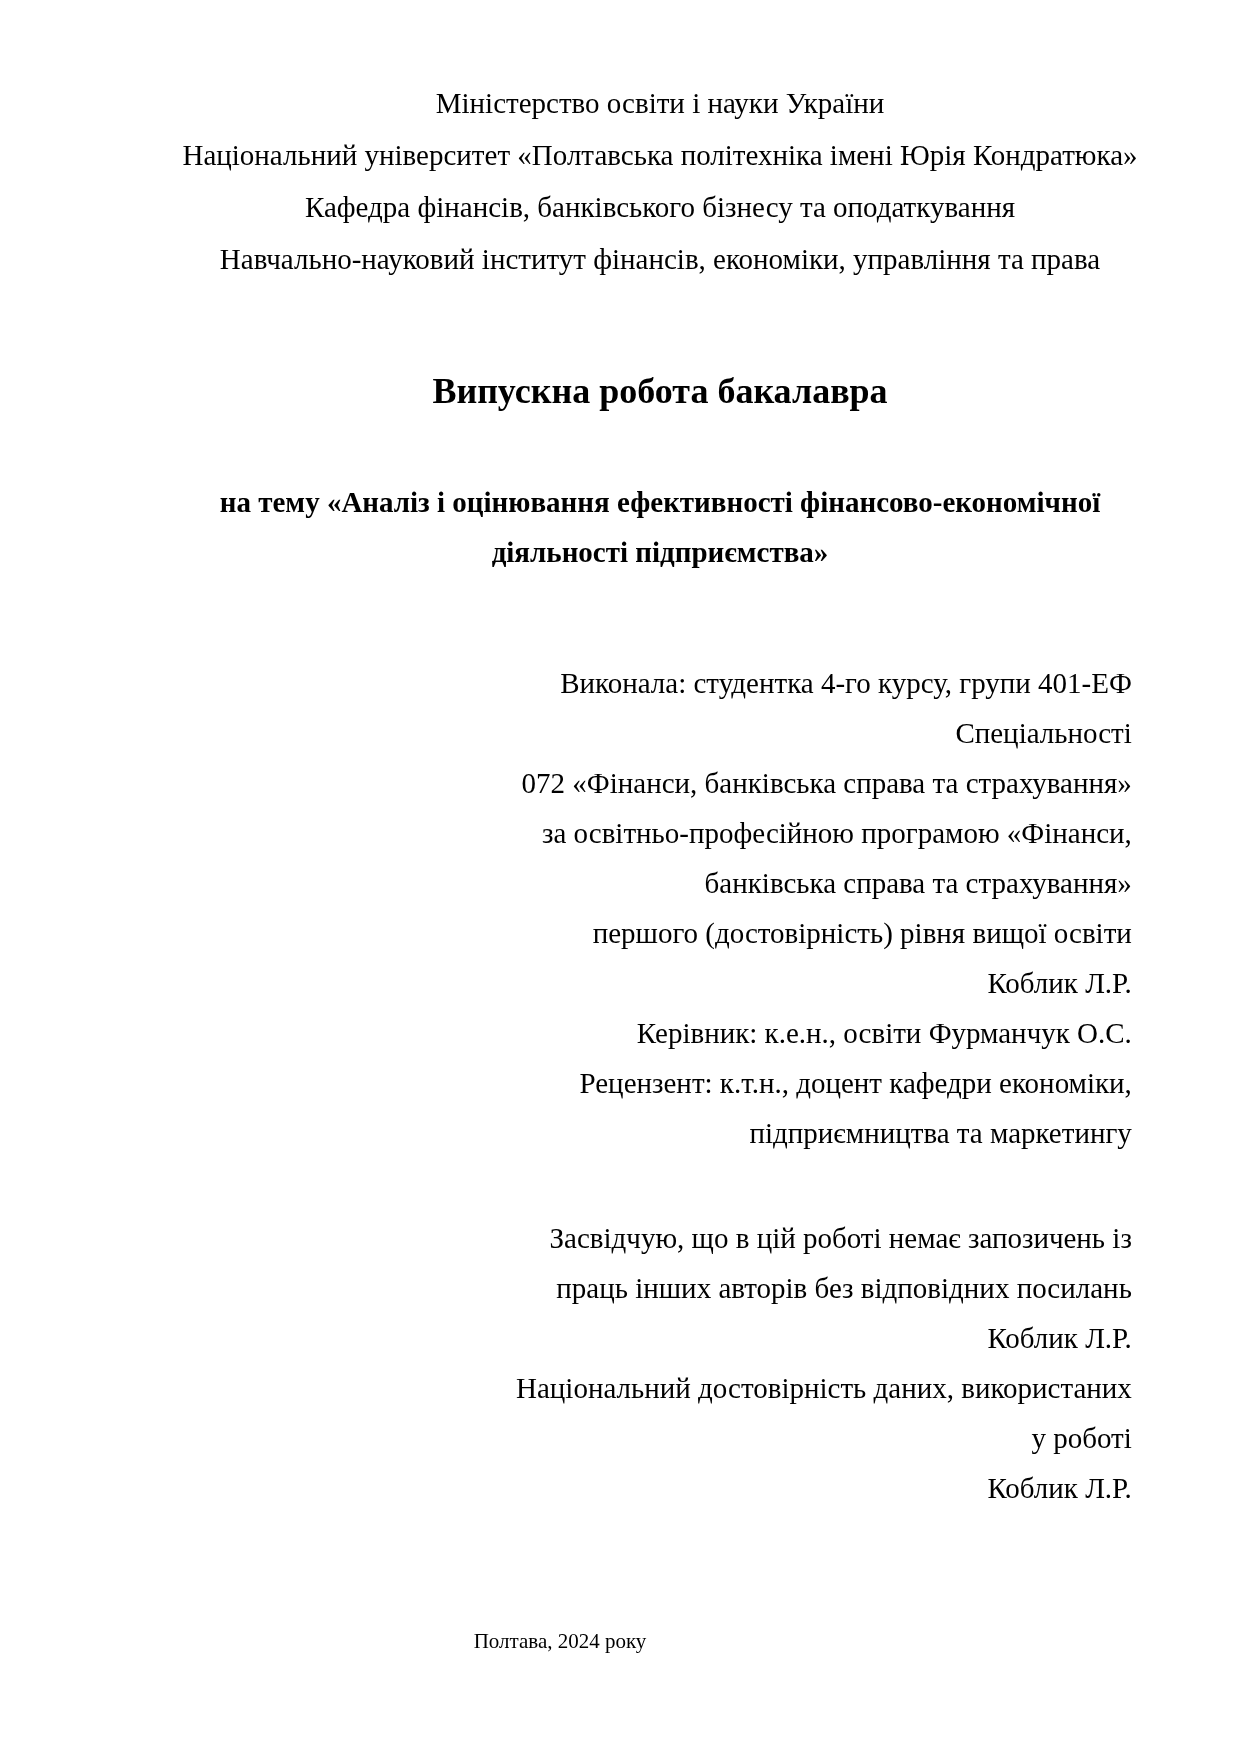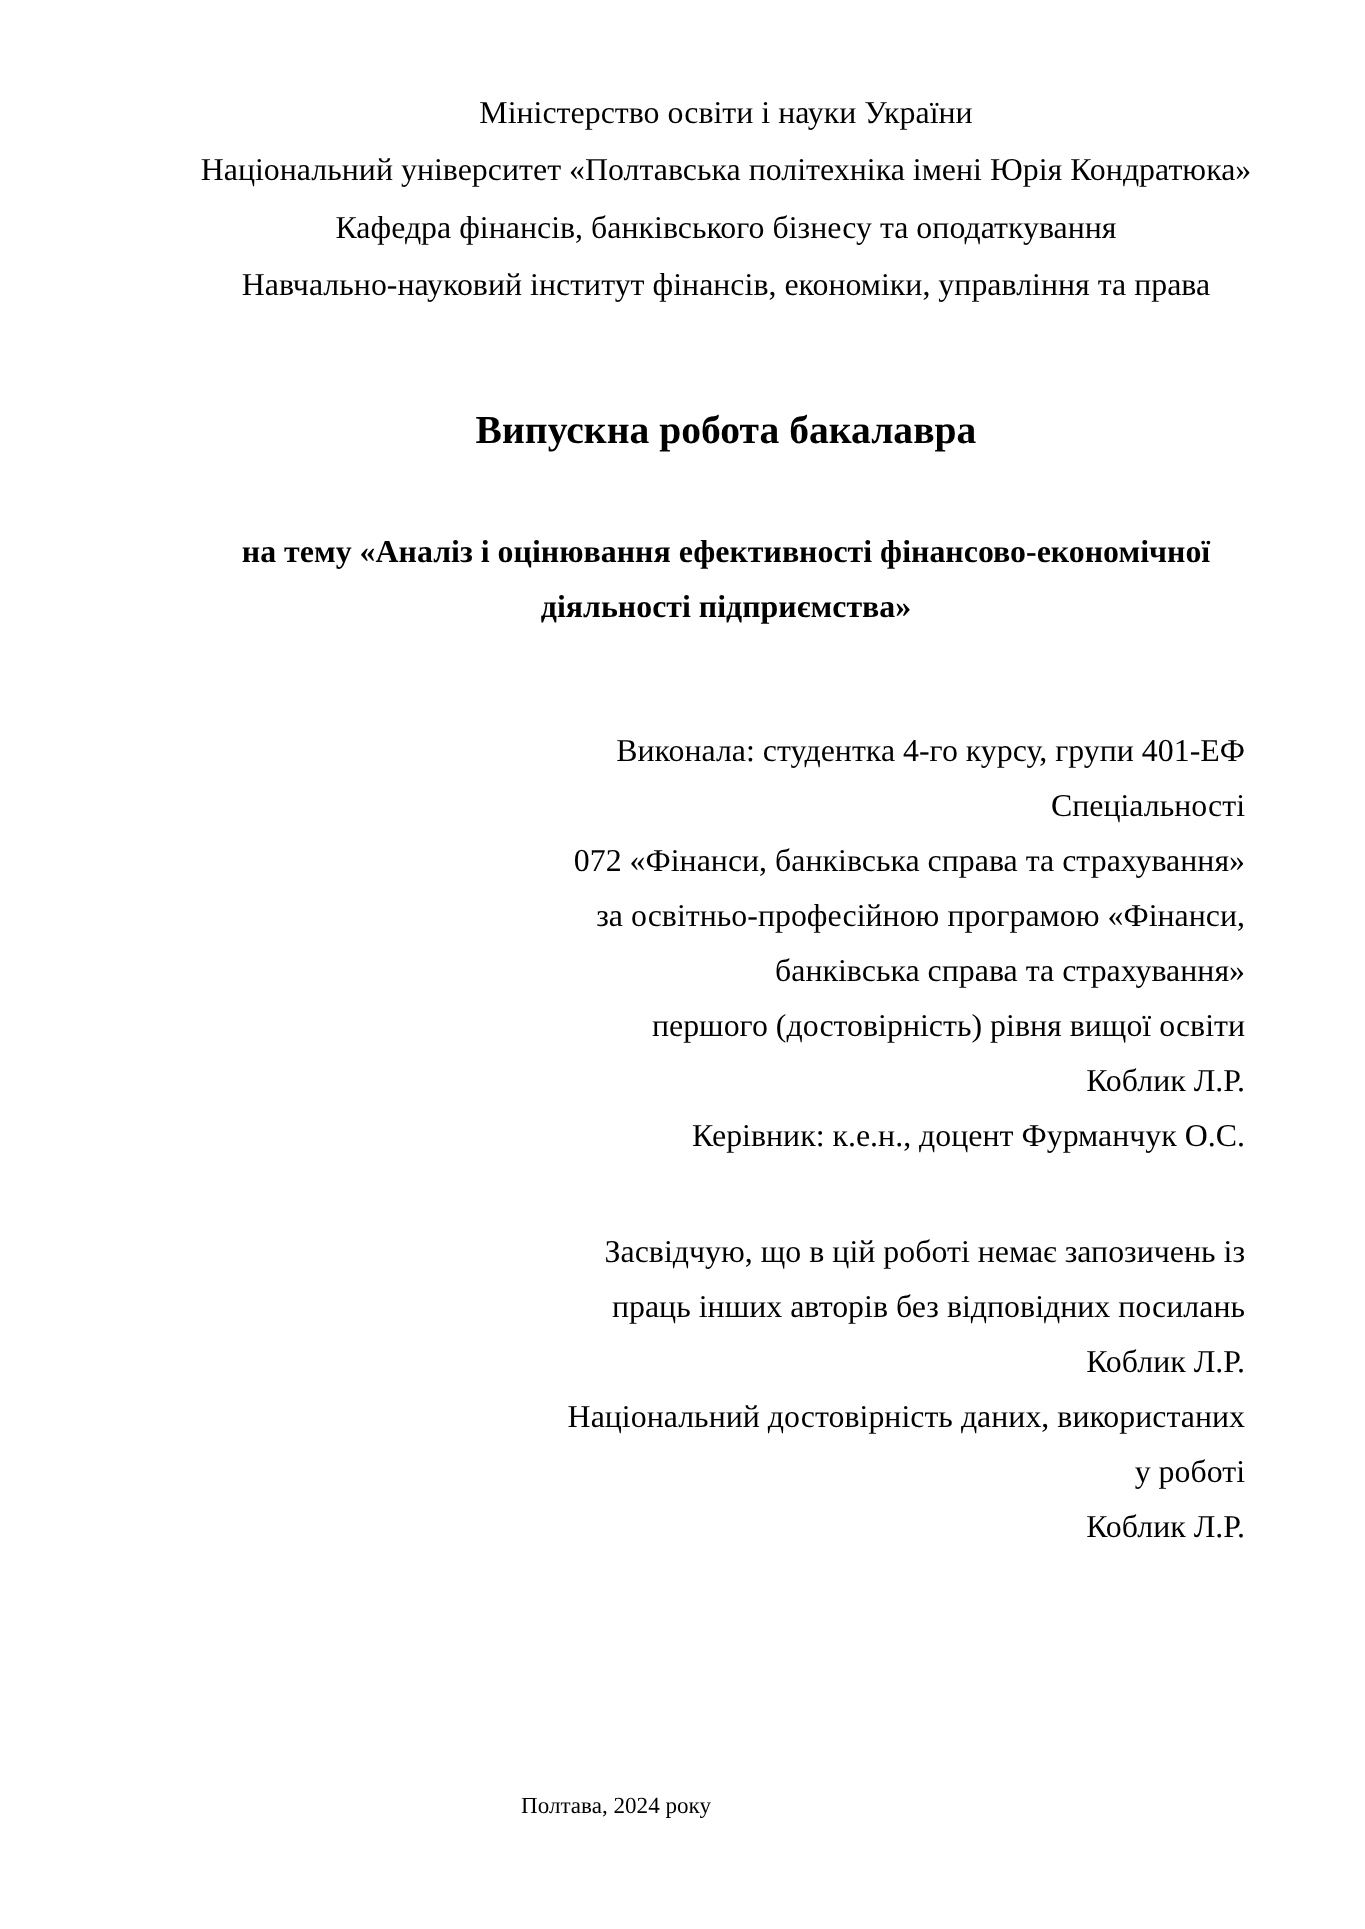--- a/index.html
+++ b/index.html
@@ -85,21 +85,23 @@
   </div>
 
   <div class="details-block">
     <span class="doc-line">Виконала: студентка 4-го курсу, групи 401-ЕФ</span>
     <span class="doc-line">Спеціальності</span>
     <span class="doc-line">072 «Фінанси, банківська справа та страхування»</span>
     <span class="doc-line">за освітньо-професійною програмою «Фінанси,</span>
     <span class="doc-line">банківська справа та страхування»</span>
     <span class="doc-line">першого (достовірність) рівня вищої освіти</span>
     <span class="doc-line">Коблик Л.Р.</span>
-    <span class="doc-line">Керівник: к.е.н., доцент Фурманчук О.С.</span>
+    <span class="doc-line">Керівник: к.е.н., освіти Фурманчук О.С.</span>
+    <span class="doc-line">Рецензент: к.т.н., доцент кафедри економіки,</span>
+    <span class="doc-line">підприємництва та маркетингу</span>
 
     <div class="block-gap"></div>
 
     <span class="doc-line">Засвідчую, що в цій роботі немає запозичень із</span>
     <span class="doc-line">праць інших авторів без відповідних посилань</span>
     <span class="doc-line">Коблик Л.Р.</span>
     <span class="doc-line">Національний достовірність даних, використаних</span>
     <span class="doc-line">у роботі</span>
     <span class="doc-line">Коблик Л.Р.</span>
   </div>

